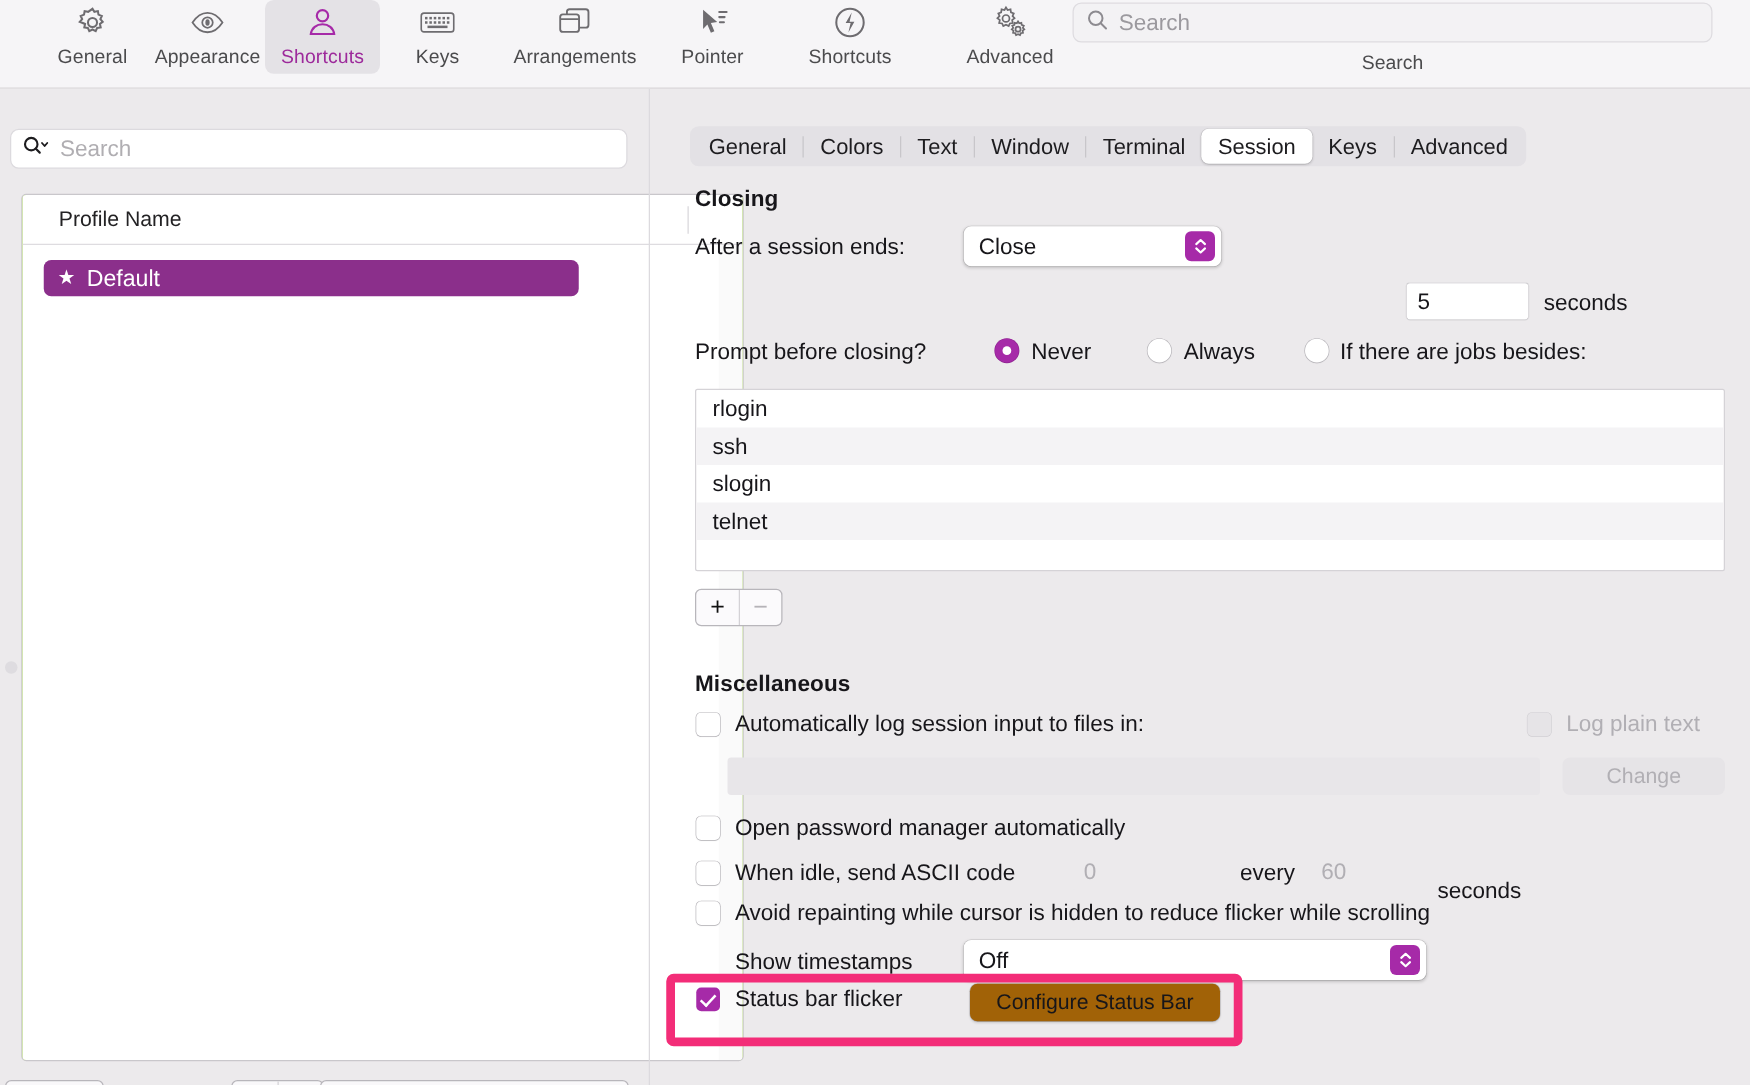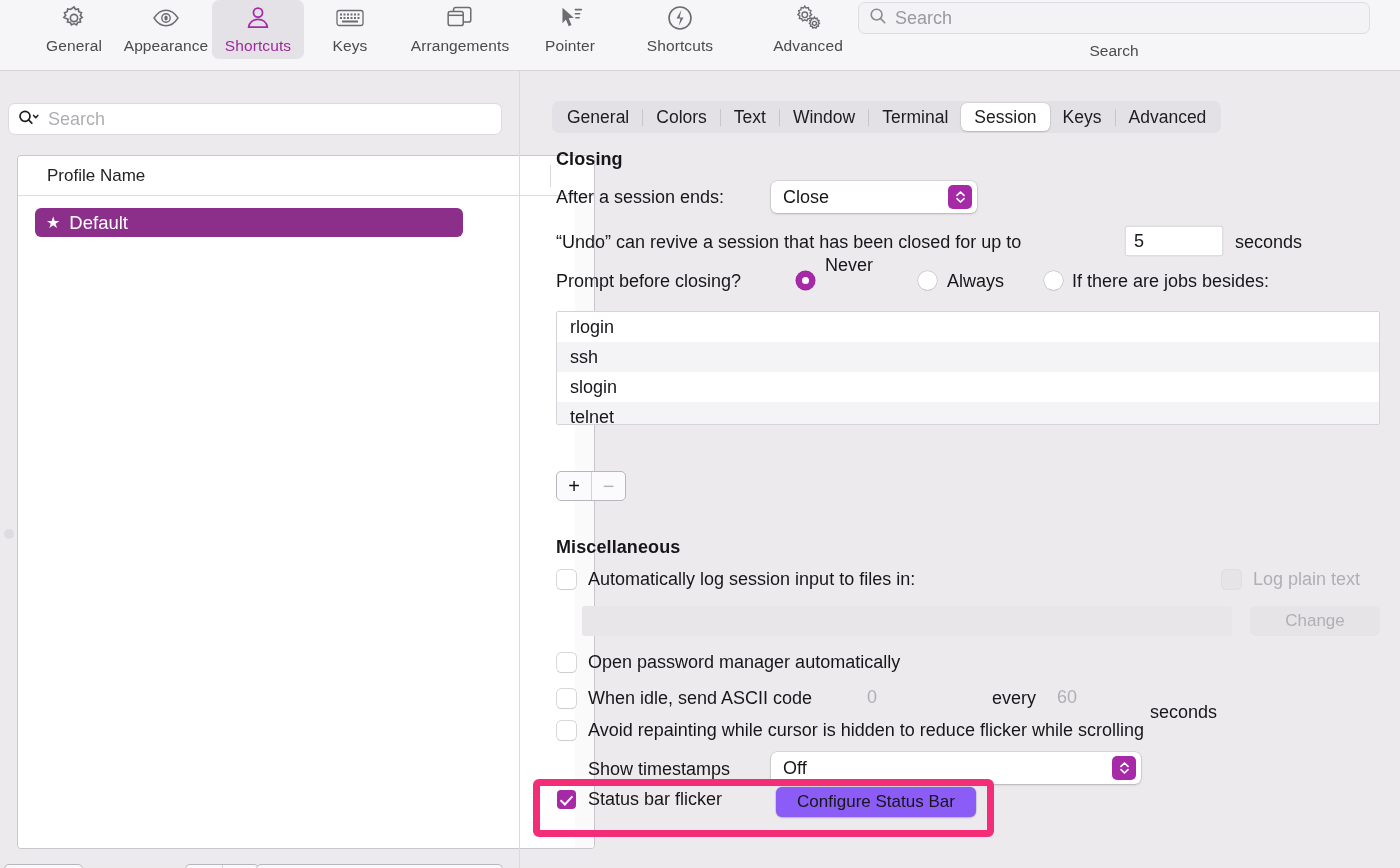--- a/index.html
+++ b/index.html
@@ -155,33 +155,33 @@
     background: #ffffff; box-shadow: 0 0 0 0.5px #b4b2b7, 0 .5px 1px rgba(0,0,0,.10);
   }
   .cbx.dimbox { background: #e6e4e7; box-shadow: 0 0 0 0.5px #d2d0d4; }
   .cbx.on { background: #a62aa8; box-shadow: none; }
   .cbx.on::after {
     content:''; position:absolute; left:6px; top:3px; width:5px; height:10px;
     border: solid #ffffff; border-width: 0 2.2px 2.2px 0; transform: rotate(43deg);
   }
 
   .joblist {
-    position: absolute; left: 36px; top: 240px; width: 824px; height: 114px;
+    position: absolute; left: 36px; top: 240px; width: 824px; height: 146px;
     background: #ffffff; border: 1px solid #d5d3d7; border-radius: 2px; overflow: hidden;
   }
   .job-row { height: 30px; display: flex; align-items: center; padding-left: 13px; font-size: 18px; color: #17161a; }
   .job-row.alt { background: #f4f3f5; }
 
   .pmbar { position: absolute; left: 36px; top: 400px; height: 30px; display: flex;
            border: 1px solid #b8b6bb; border-radius: 5px; overflow: hidden; background: #fbfafc; }
   .pmbar .pb { width: 34px; display:flex; align-items:center; justify-content:center; font-size: 20px; color:#111; }
   .pmbar .pb.dim { color: #b5b3b8; border-left: 1px solid #d4d2d6; }
 
   .pushbtn {
-    position: absolute; background: #8b5cf6; border-radius: 6px; height: 30px;
+    position: absolute; background: #a16207; border-radius: 6px; height: 30px;
     box-shadow: 0 0 0 0.5px rgba(0,0,0,.18), 0 1px 2px rgba(0,0,0,.14);
     display: flex; align-items: center; justify-content: center;
     font-size: 17px; color: #17161a; padding: 0 13px; cursor: default;
   }
   .pushbtn.disabled { background: #e6e4e7; color: #b1afb4; box-shadow: none; }
 
   .highlight {
     position: absolute; left: 13px; top: 708px; width: 461px; height: 58px;
     border: 7px solid #f32d78; border-radius: 6px; pointer-events: none;
   }
@@ -380,27 +380,26 @@
     <div class="popup" style="left:251px; top:110px; width:206px;">
       <span class="popup-val">Close</span>
       <span class="stepper">
         <svg width="11" height="16" viewBox="0 0 11 16" fill="none" stroke="#ffffff" stroke-width="1.7" stroke-linecap="round" stroke-linejoin="round">
           <path d="M2 6.3L5.5 3 9 6.3"></path>
             <path d="M2 9.7L5.5 13 9 9.7"></path>
         </svg>
       </span>
     </div>
 
-    <div class="lbl" style="left:36px; top:161px;">“Undo” can revive a session that has been closed for up to</div>
     <div class="txtfield" style="left:605px; top:155px; width:98px;">5</div>
     <div class="lbl" style="left:715px; top:161px;">seconds</div>
 
     <div class="lbl" style="left:36px; top:200px;">Prompt before closing?</div>
     <div class="radio on" style="left:276px; top:200px;"></div>
-    <div class="lbl" style="left:305px; top:184px;">Never</div>
+    <div class="lbl" style="left:305px; top:200px;">Never</div>
     <div class="radio" style="left:398px; top:200px;"></div>
     <div class="lbl" style="left:427px; top:200px;">Always</div>
     <div class="radio" style="left:524px; top:200px;"></div>
     <div class="lbl" style="left:552px; top:200px;">If there are jobs besides:</div>
 
     <div class="joblist">
       <div class="job-row">rlogin</div>
       <div class="job-row alt">ssh</div>
       <div class="job-row">slogin</div>
       <div class="job-row alt">telnet</div>

